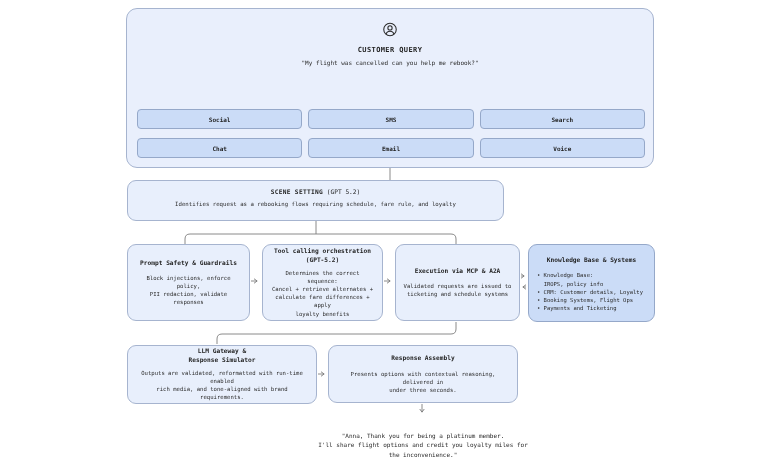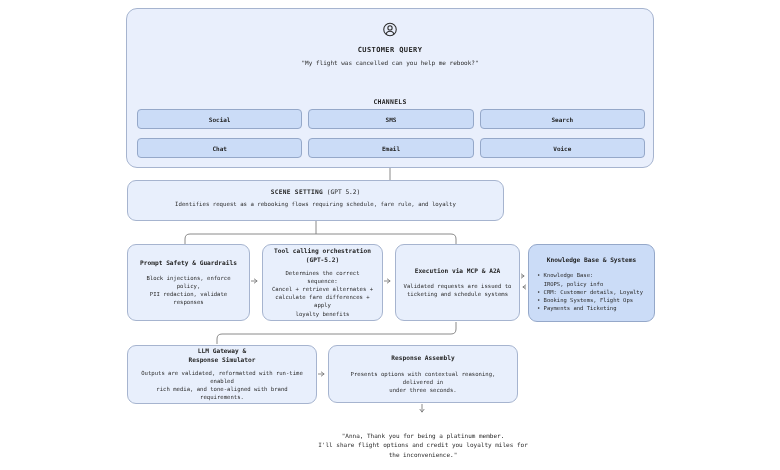--- a/index.html
+++ b/index.html
@@ -101,21 +101,20 @@
   <div class="panel container-top">
     <span class="user-icon">
       <svg width="15" height="15" viewBox="0 0 24 24" fill="none" stroke="#2b2b2b" stroke-width="1.7">
         <circle cx="12" cy="12" r="10"></circle>
         <circle cx="12" cy="9.5" r="3.4"></circle>
         <path d="M5.5 19.2 C7 15.8 10 14.8 12 14.8 C14 14.8 17 15.8 18.5 19.2"></path>
       </svg>
     </span>
     <div class="center-text h-bold" style="top:37px">CUSTOMER QUERY</div>
     <div class="center-text quote" style="top:50px">"My flight was cancelled can you help me rebook?"</div>
-    <div class="center-text h-bold-sm" style="top:89px">CHANNELS</div>
     <div class="chan-grid">
         <div class="chan-btn">Social</div>
         <div class="chan-btn">SMS</div>
         <div class="chan-btn">Search</div>
         <div class="chan-btn">Chat</div>
         <div class="chan-btn">Email</div>
         <div class="chan-btn">Voice</div>
       </div>
   </div>
 

